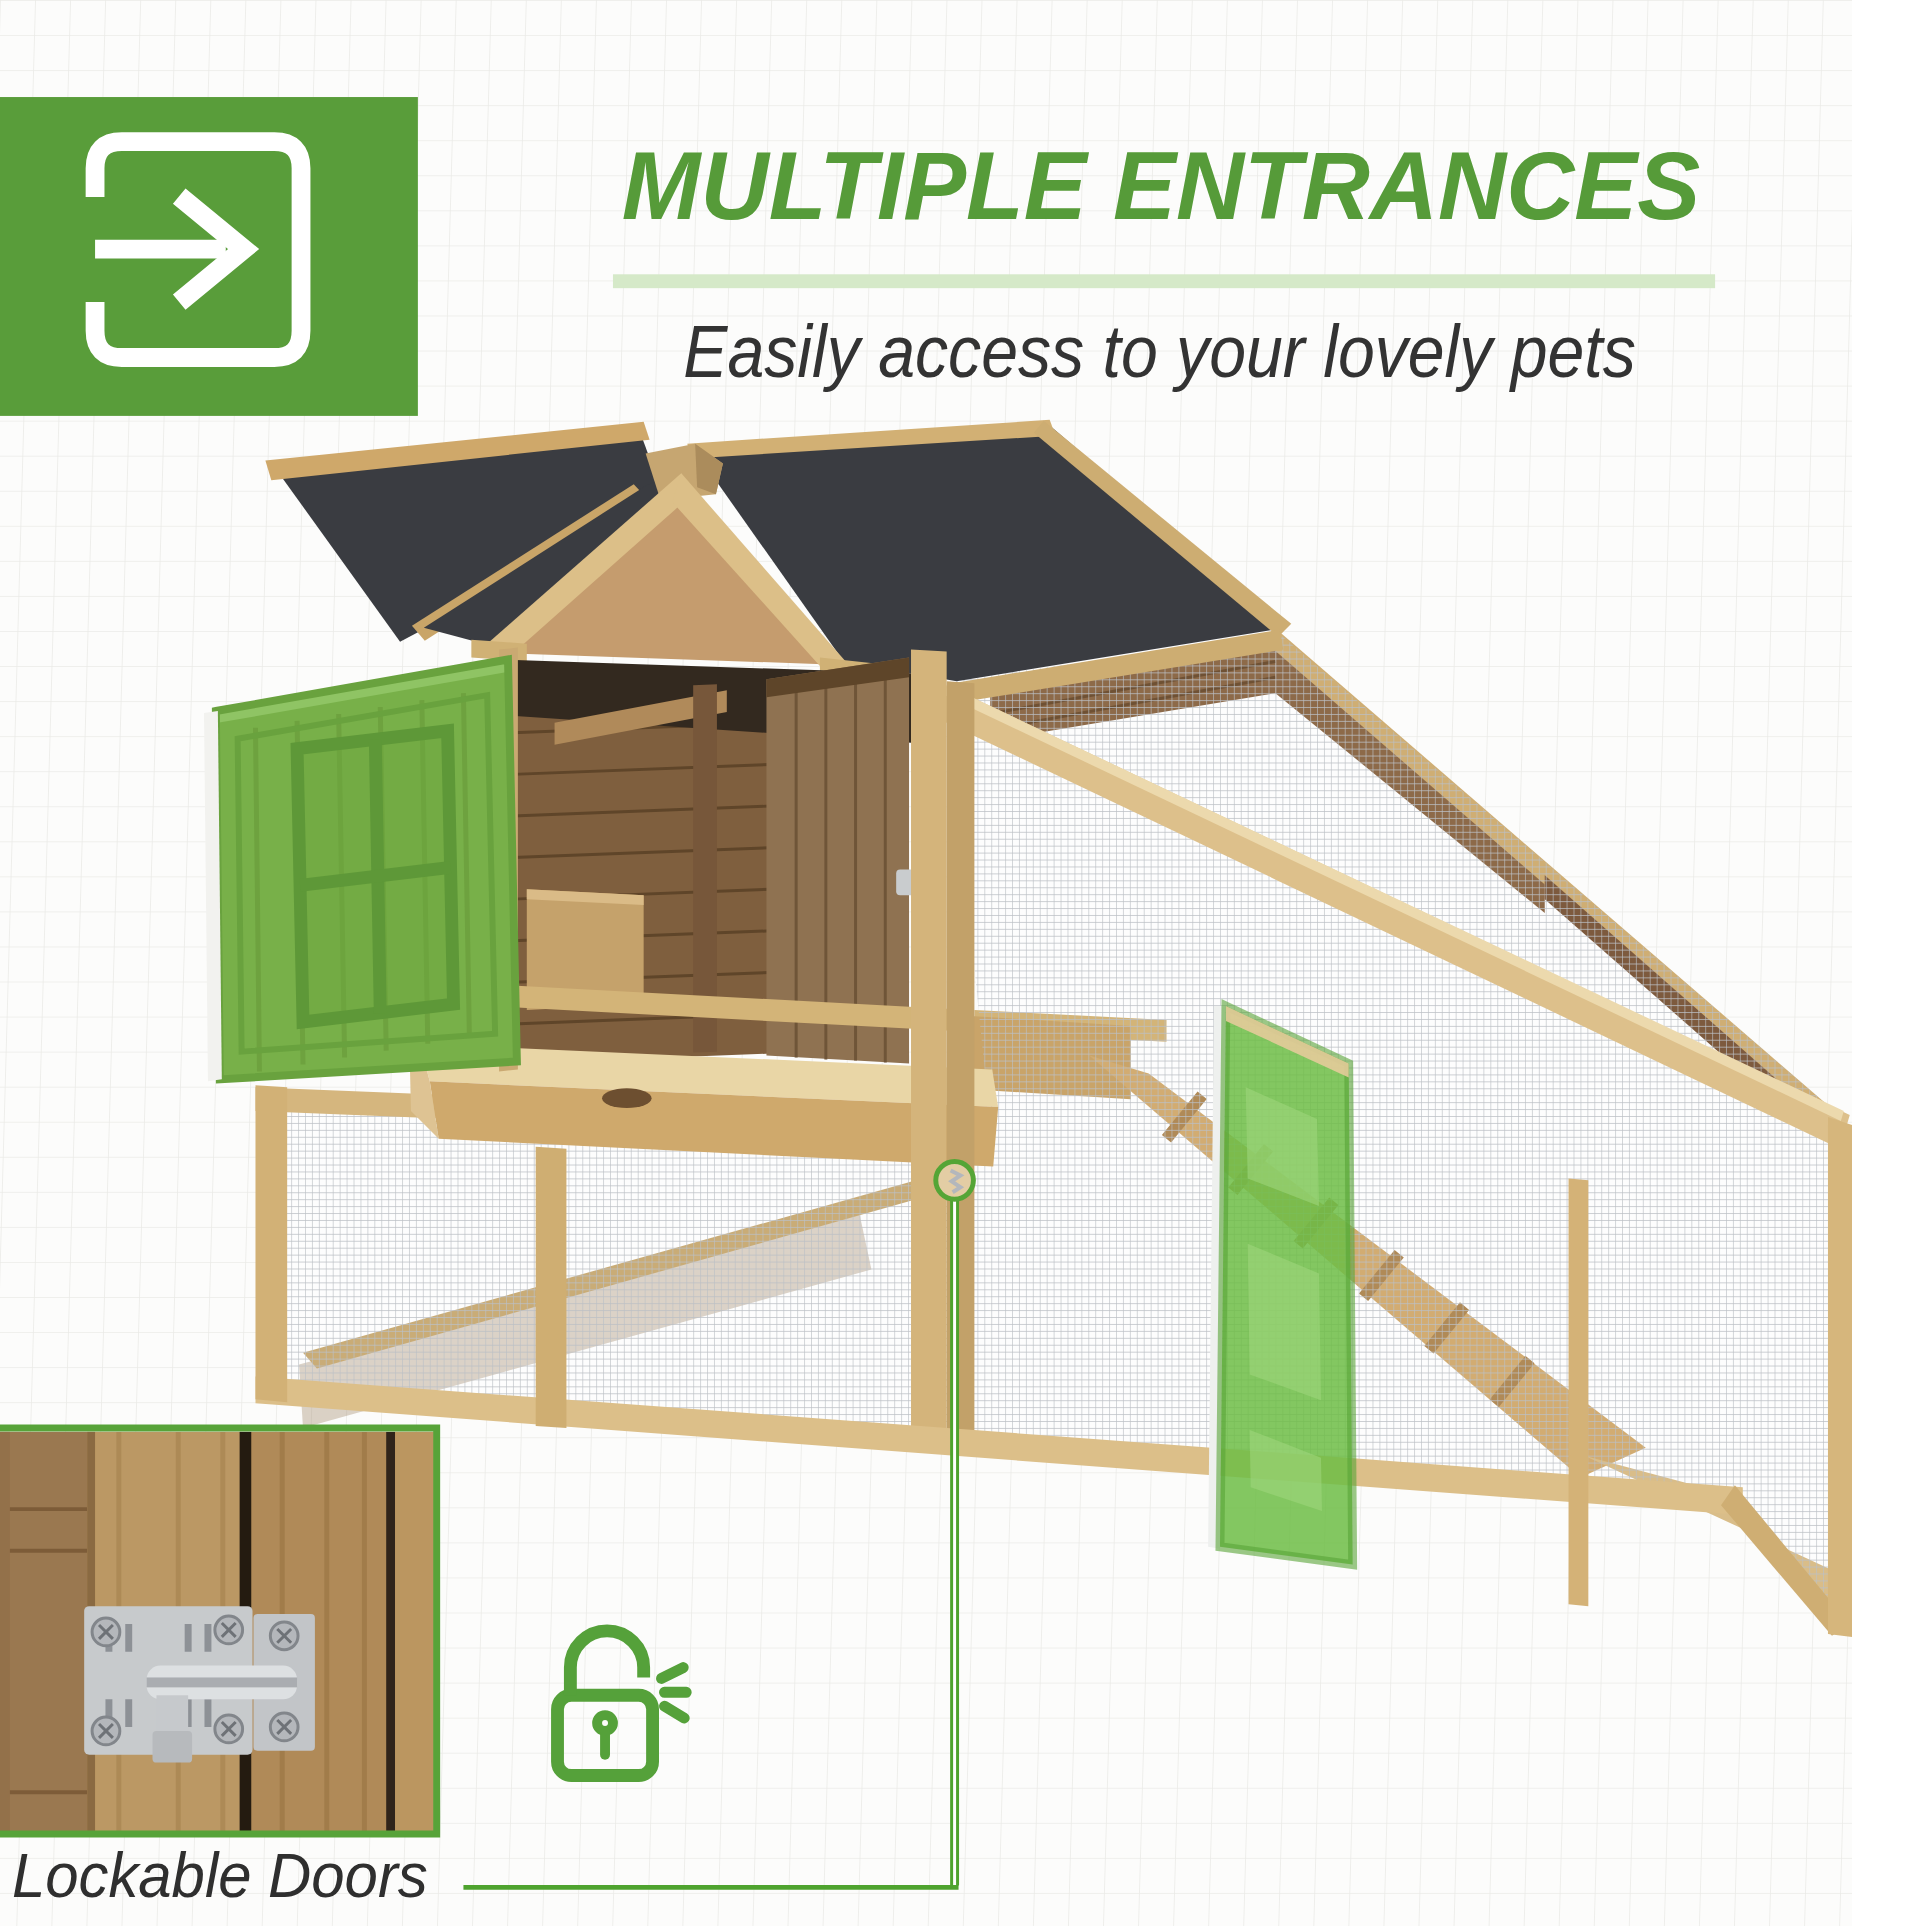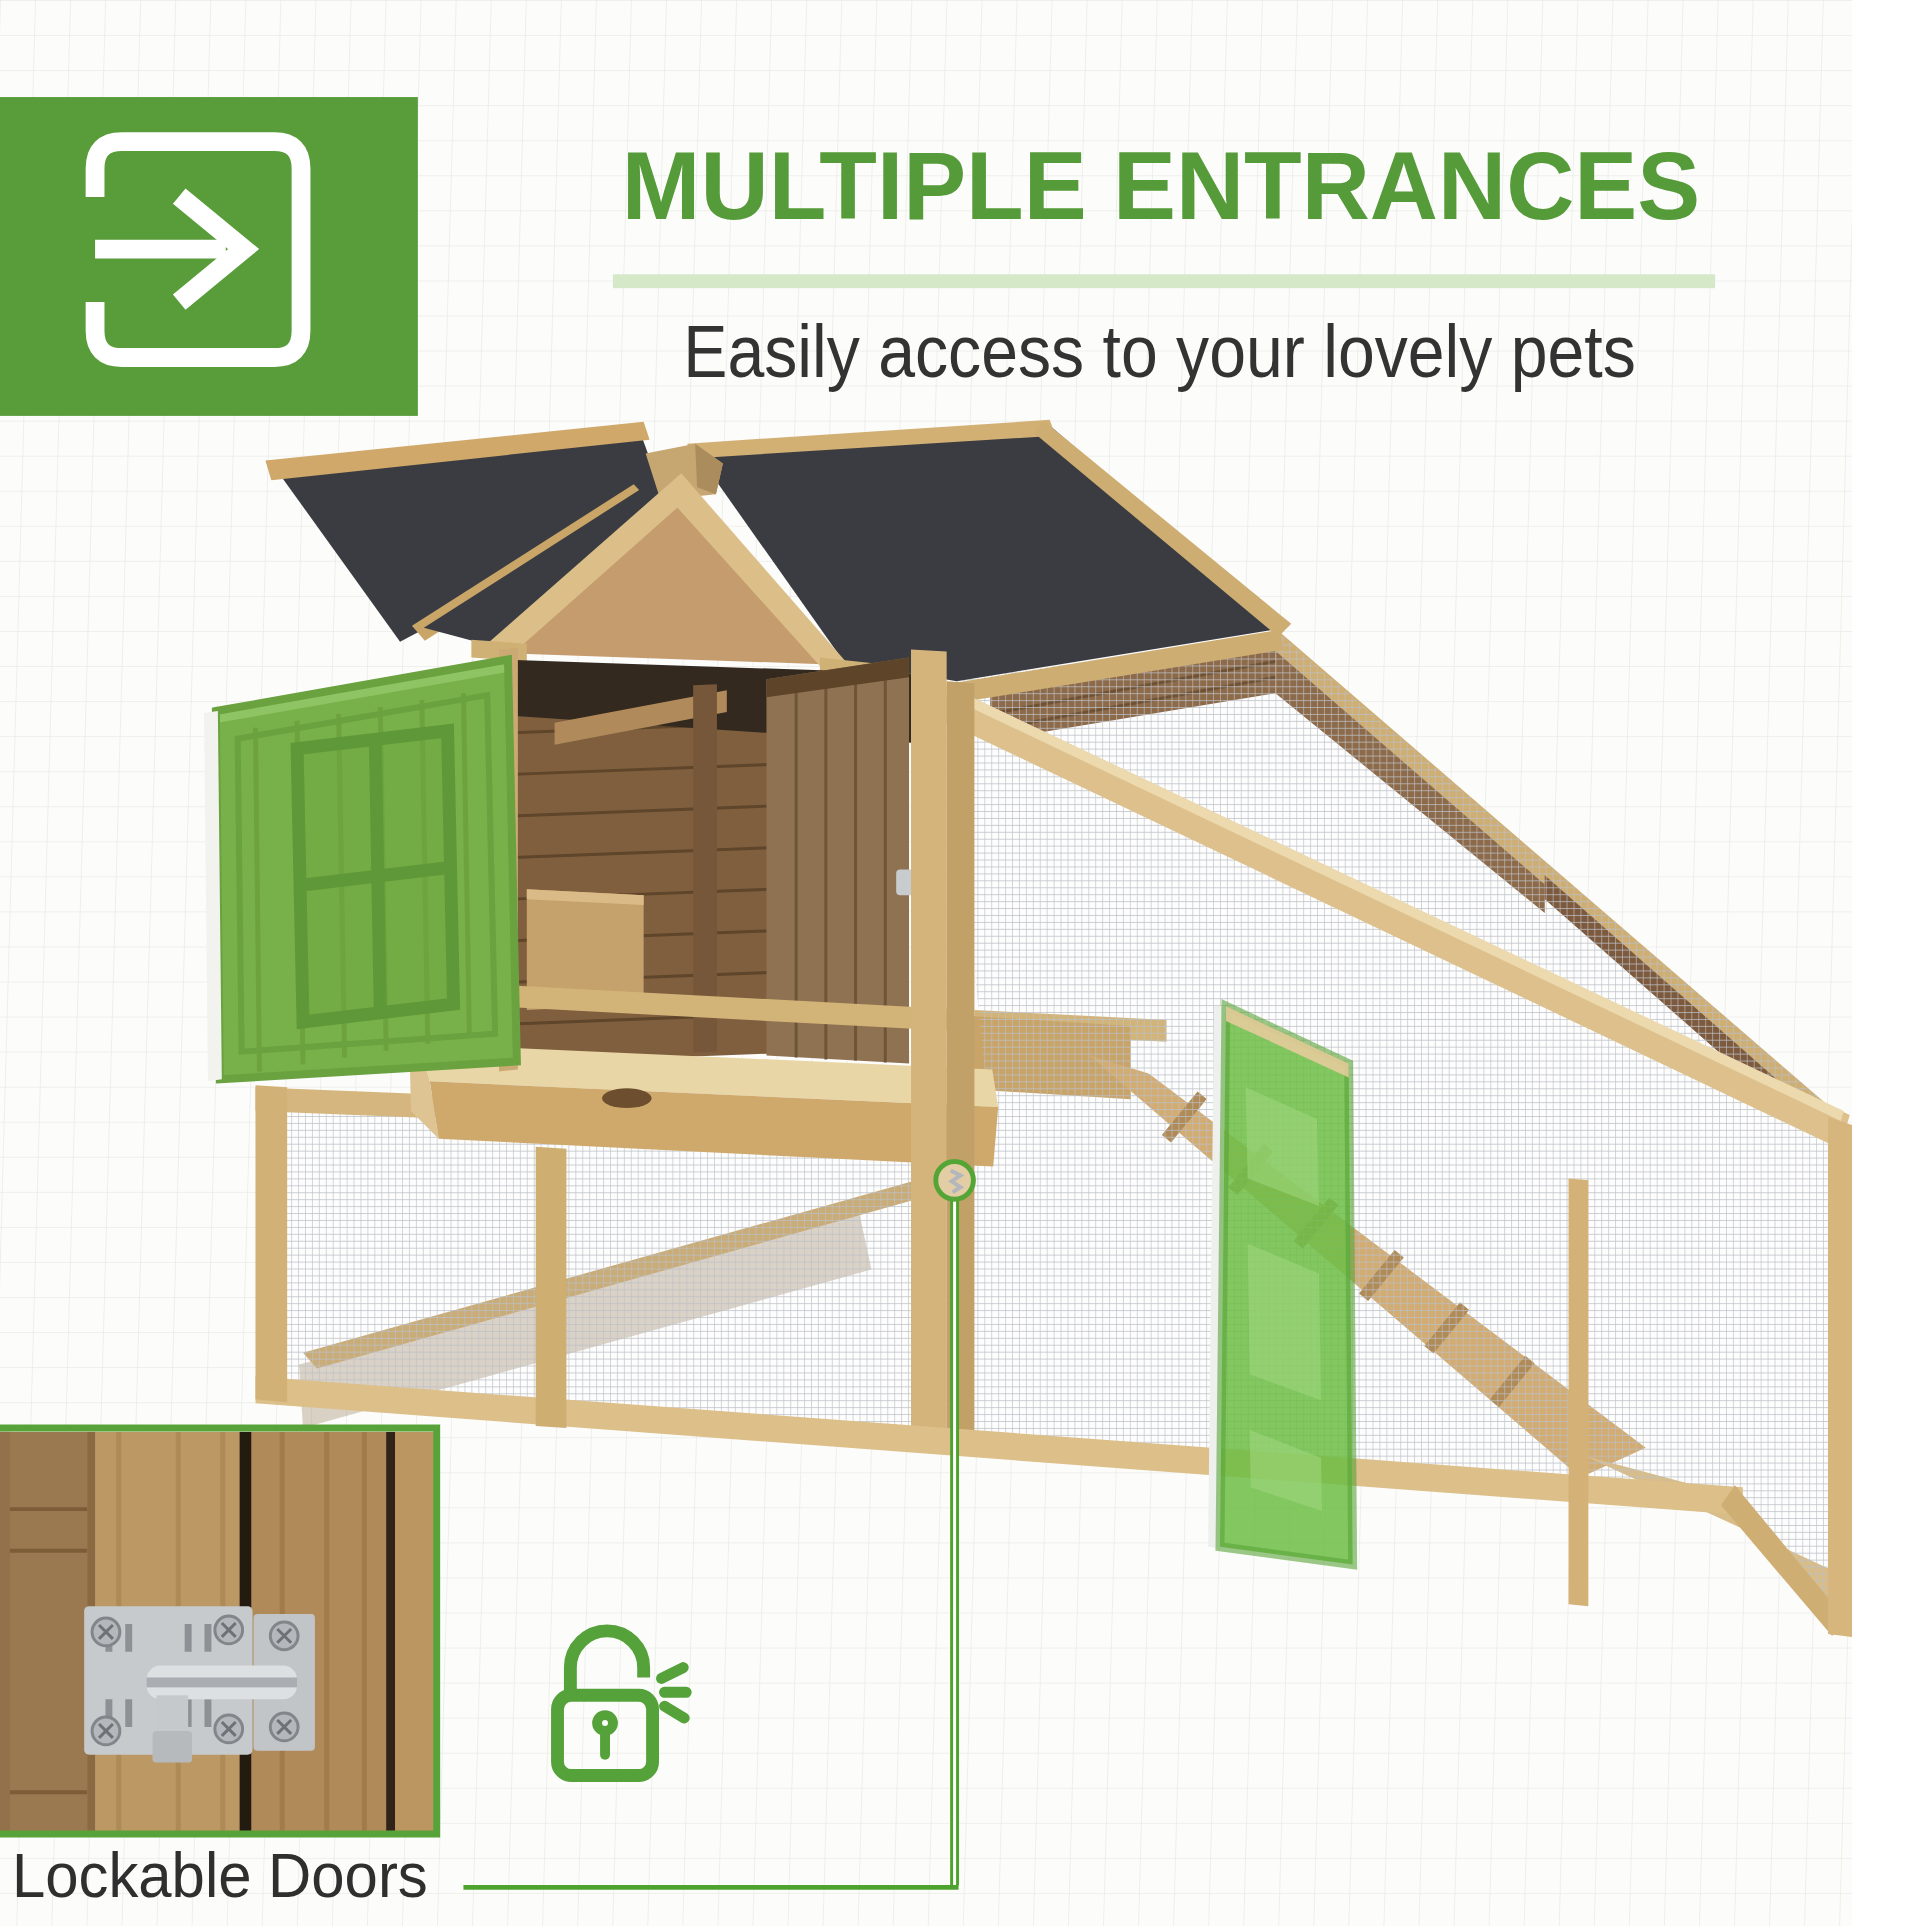--- a/index.html
+++ b/index.html
@@ -1,16 +1,16 @@
 <!DOCTYPE html>
 <html><head>
 <meta charset="utf-8">
 <style>
 html,body{margin:0;padding:0;background:#ffffff;}
-#canvas{position:relative;width:1852px;height:1927px;overflow:hidden;font-family:"Liberation Sans",sans-serif;}
+#canvas{position:relative;width:1852px;height:1927px;overflow:hidden;font-family:"Liberation Sans",sans-serif;font-style:italic;}
 </style>
 </head>
 <body>
 <div id="canvas">
 <svg width="1927" height="1927" viewBox="0 0 1946 1946" xmlns="http://www.w3.org/2000/svg">
 <defs>
 <pattern id="grid" width="35.4" height="35.4" patternUnits="userSpaceOnUse">
 <rect width="35.4" height="35.4" fill="#fcfcfb"></rect>
 <path d="M 35.4 0 L 0 0 0 35.4" fill="none" stroke="#ebebe8" stroke-width="1.6"></path>
 </pattern>

